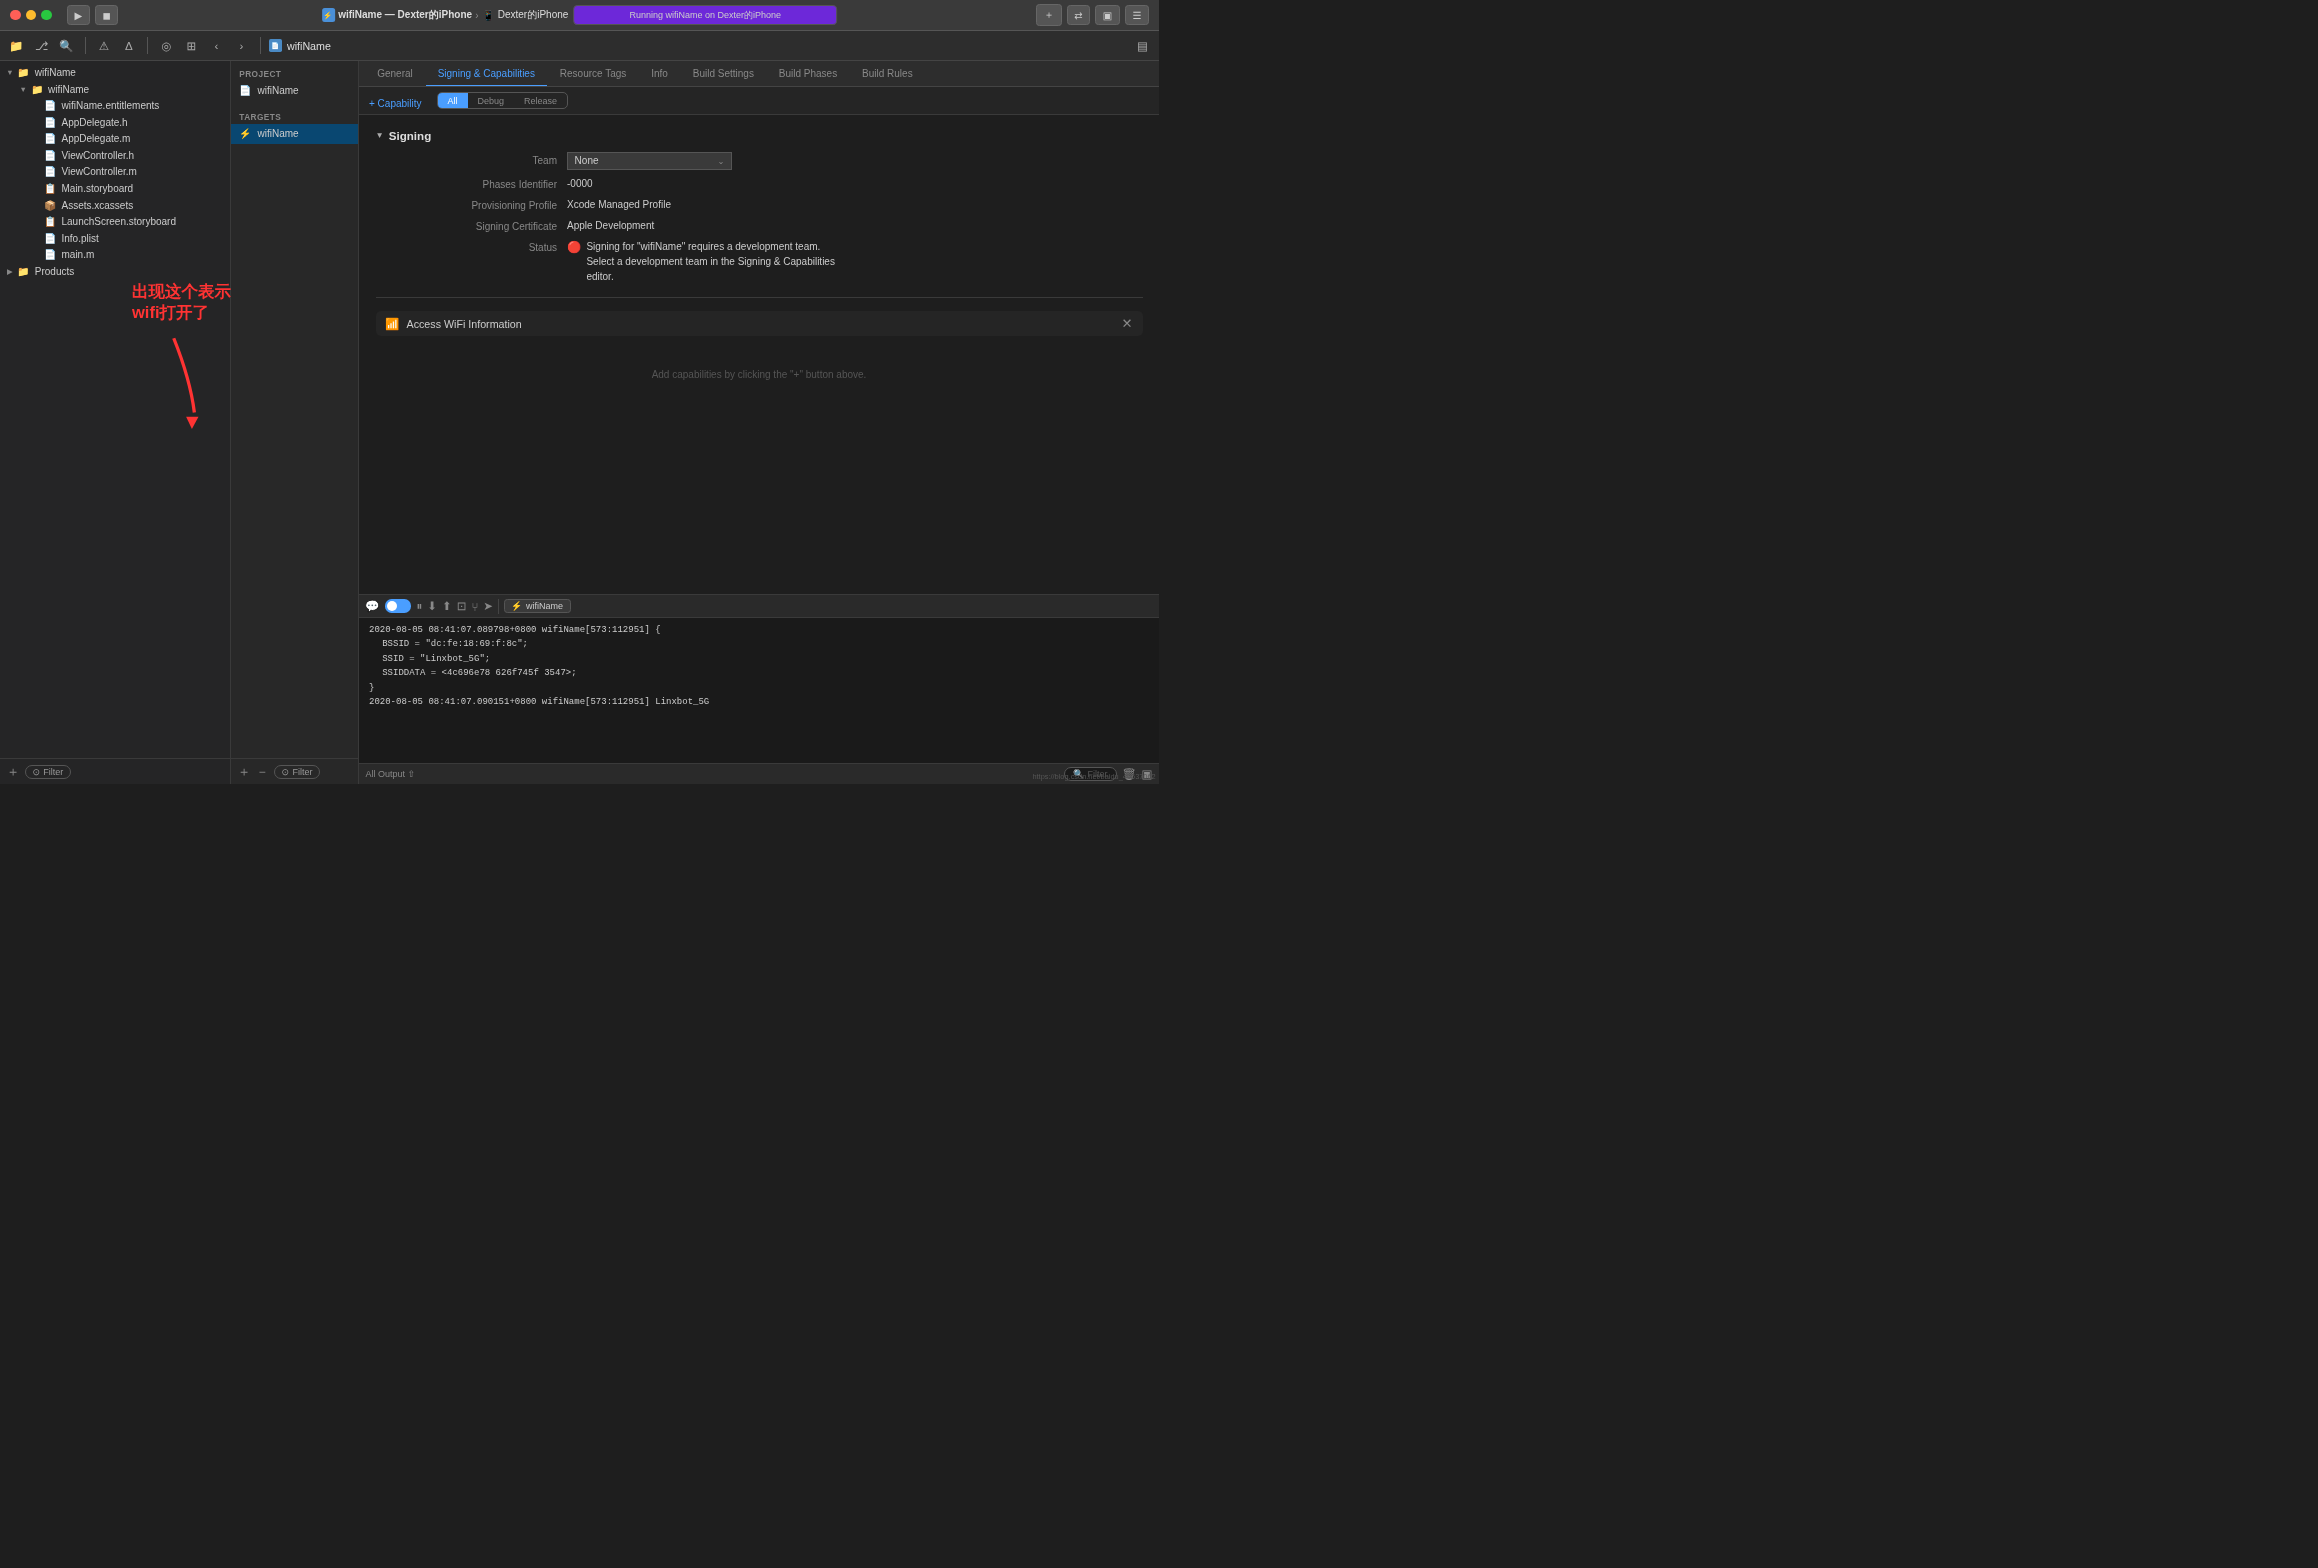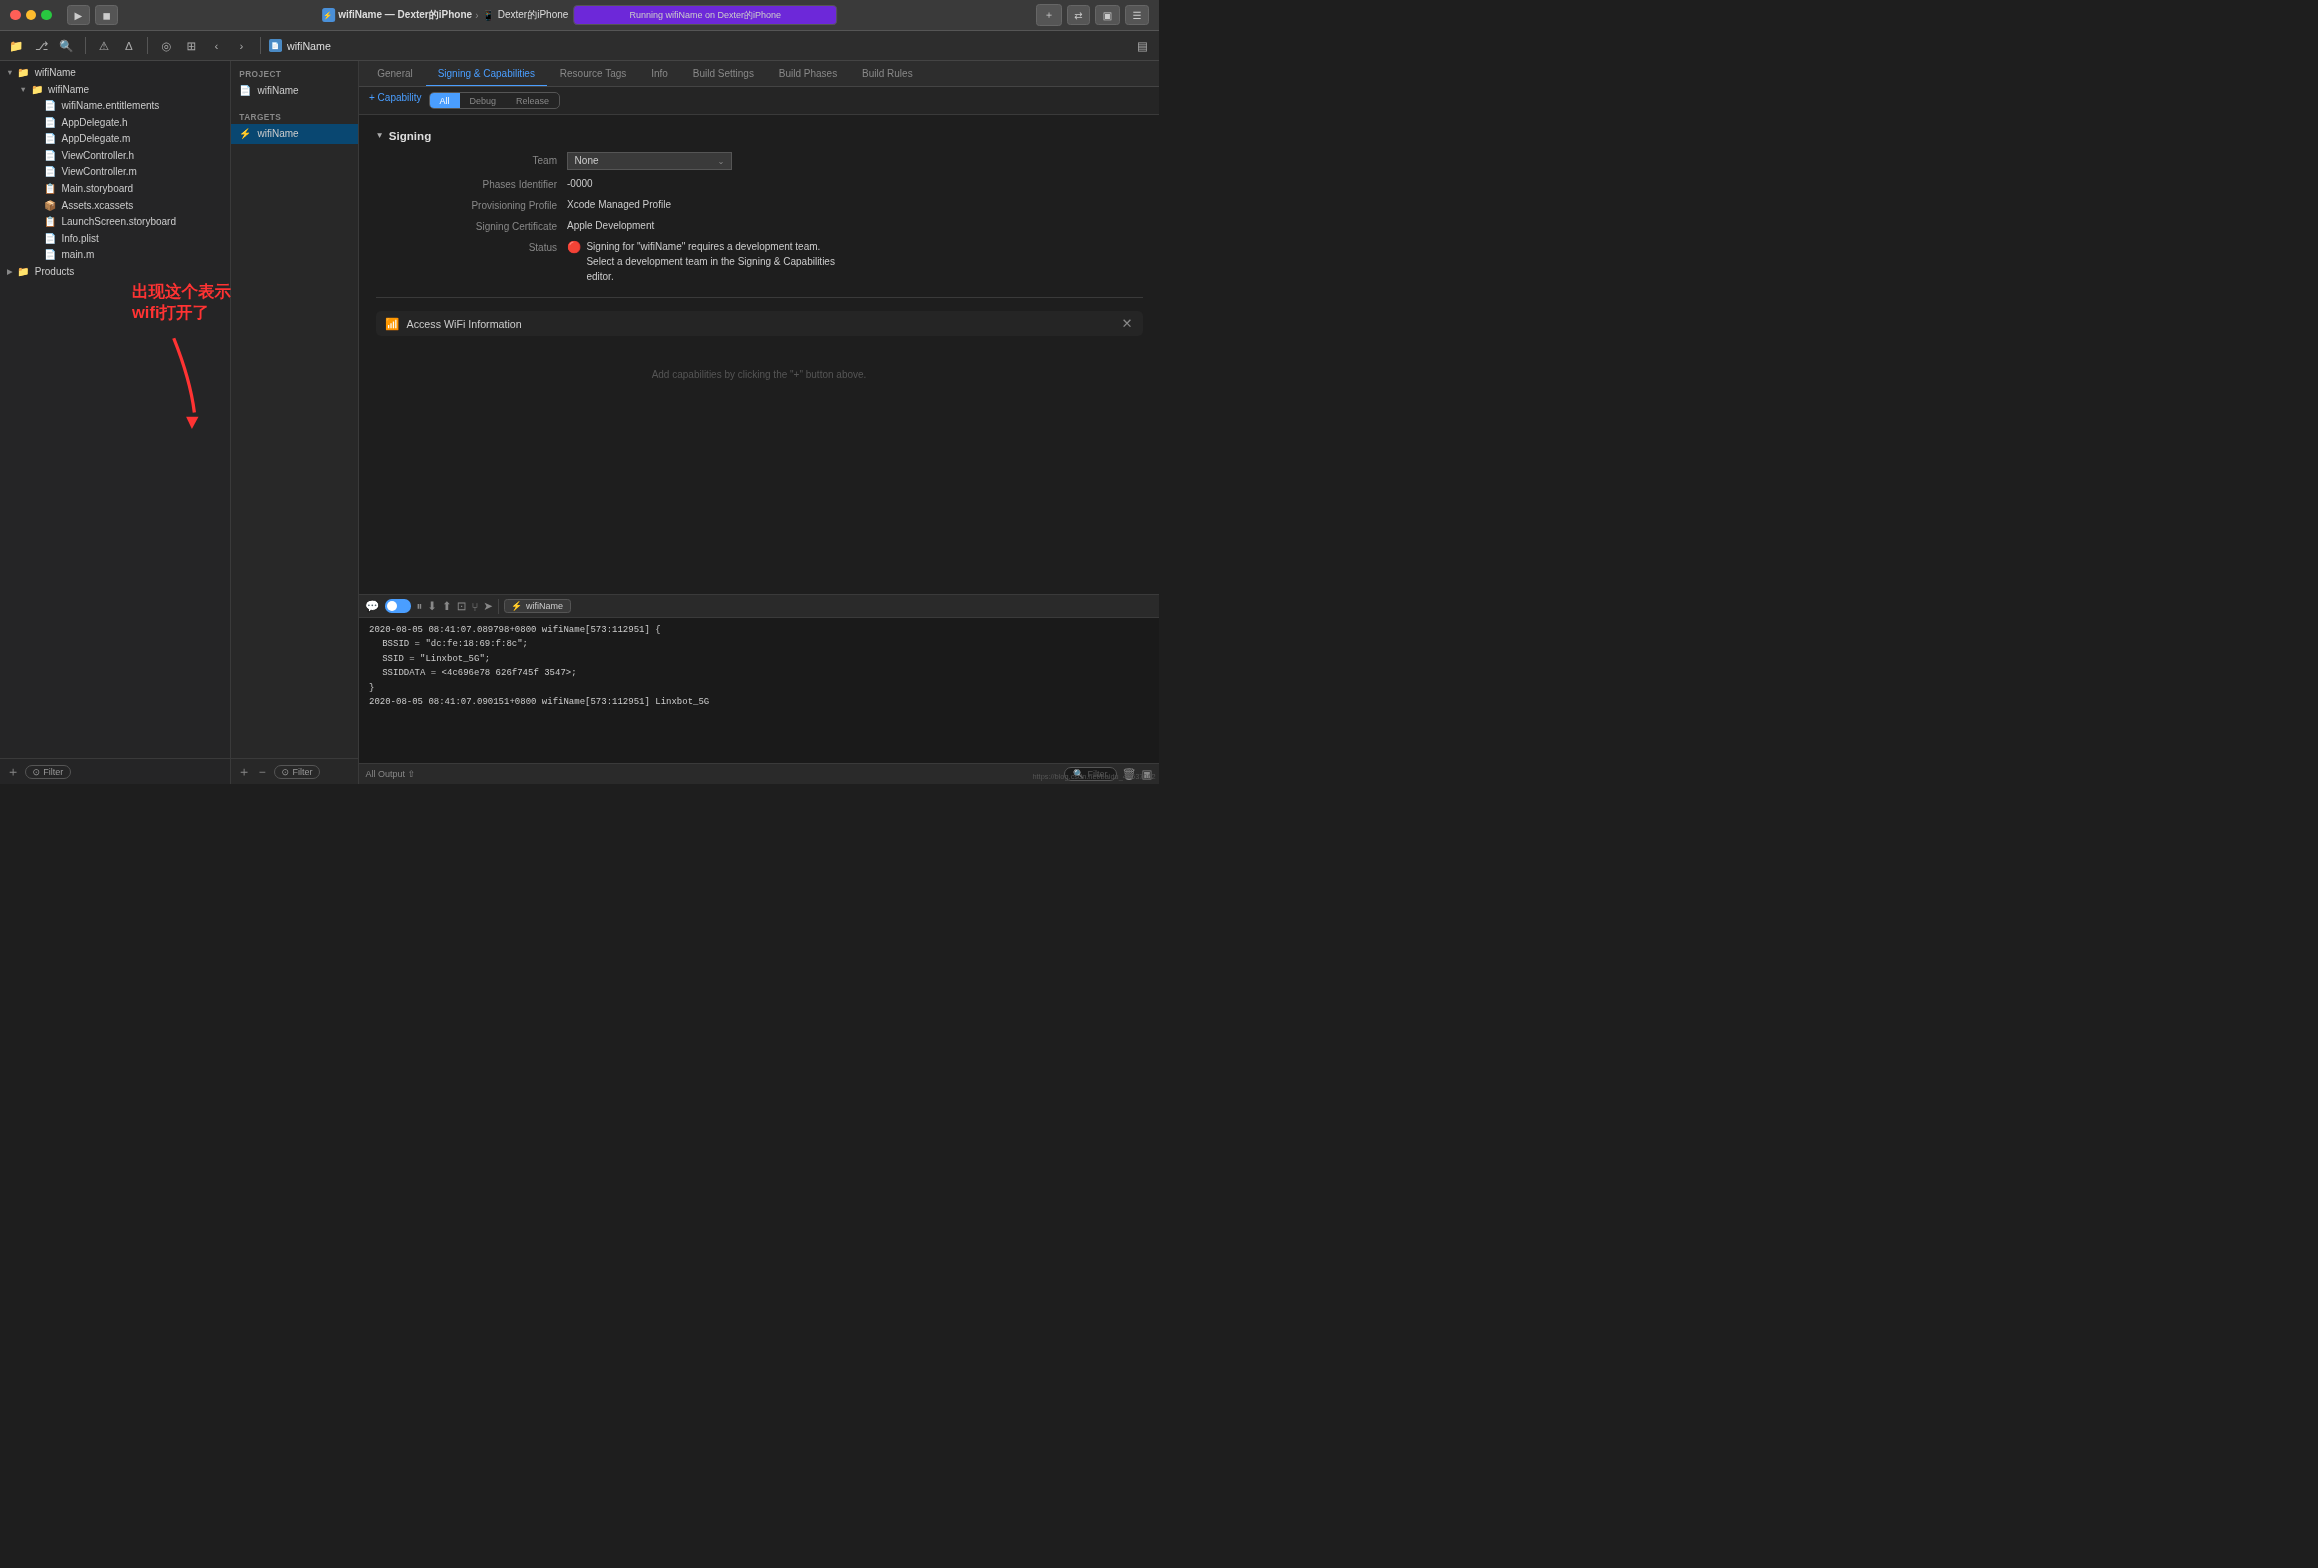--- a/index.html
+++ b/index.html
@@ -211,23 +211,23 @@
       border-bottom: 1.7px solid transparent;
       white-space: nowrap;
     }
     .tab.active { color: #4a9eff; border-bottom-color: #4a9eff; }
 
     
     .segment-bar {
       background: #252525;
       border-bottom: 0.8px solid #3a3a3a;
       display: flex;
-      align-items: flex-start;
+      align-items: flex-end;
       padding: 5px 10px;
-      gap: 7px;
+      gap: 15px;
     }
     .add-cap-btn {
       display: flex; align-items: center; gap: 3.3px;
       color: #4a9eff; font-size: 10px; cursor: pointer;
     }
     .seg-group { display: flex; border: 0.8px solid #555; border-radius: 5px; overflow: hidden; }
     .seg-btn {
       padding: 2.5px 10px; font-size: 9px; background: none;
       border: none; color: #888; cursor: pointer;
     }

